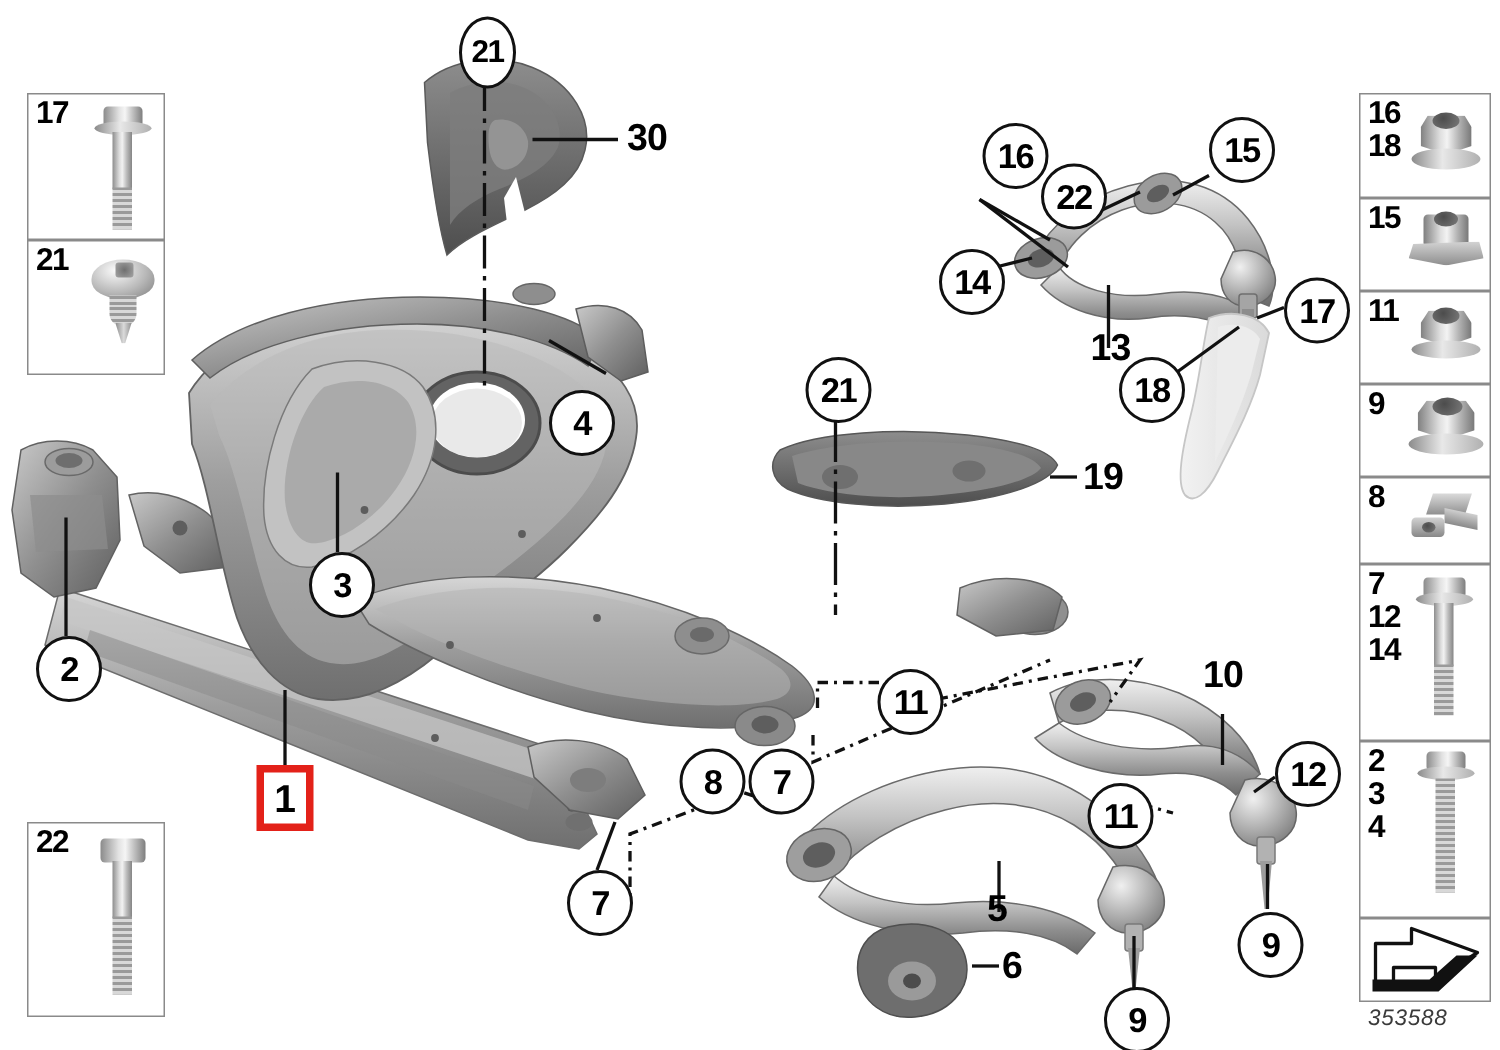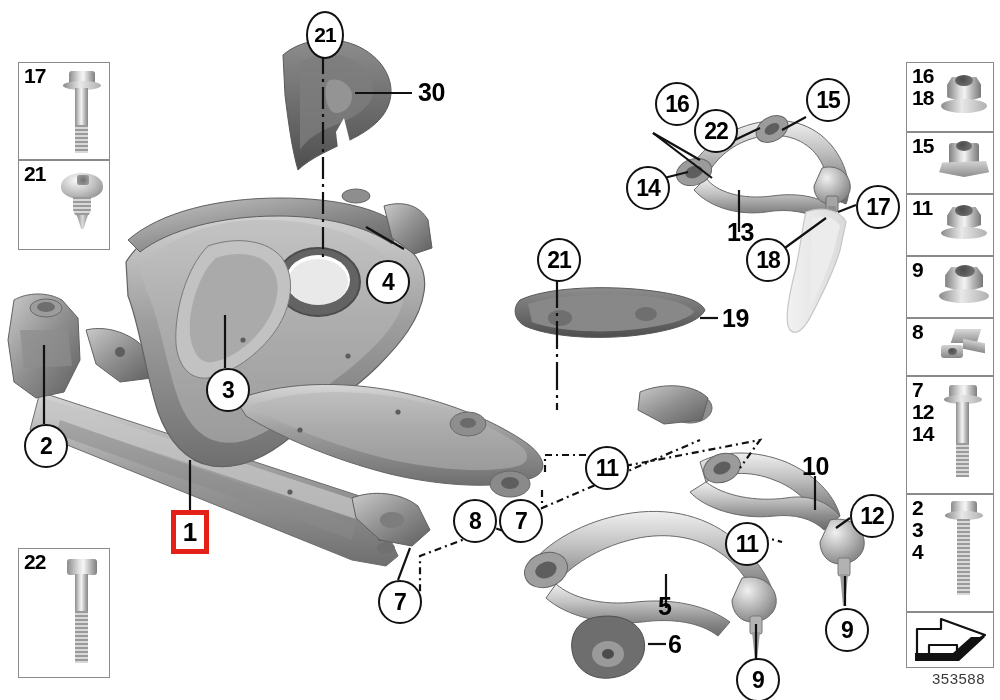--- a/index.html
+++ b/index.html
@@ -425,21 +425,21 @@
     </div>
   </div>
 
   <div class="part-box" style="left:906px;top:612px;width:88px;height:56px;">
     <svg viewBox="0 0 88 56" style="position:absolute;left:0;top:0;width:88px;height:56px;">
       <path d="M10,26 L10,16 L34,16 L34,6 L78,22 L50,40 L50,32 L22,32 L22,44 L10,44 Z" fill="#fff" stroke="#111" stroke-width="2.2" stroke-linejoin="round"></path>
       <path d="M8,40 L8,48 L52,48 L78,24 L64,24 L46,40 Z" fill="#111"></path>
     </svg>
   </div>
 
-  <div id="diag-no" style="left:932px;top:670px;">353588</div>
+  <div id="diag-no" style="left:912px;top:670px;font-style:italic;">353588</div>
 
   <div class="callout ellip" style="left:306px;top:11px;">
       <span>21</span>
     </div>
 
   <div class="callout plain" style="left:418px;top:78px;">
       <span>30</span>
     </div>
 
   <div class="callout circ" style="left:655px;top:82px;">
@@ -507,21 +507,21 @@
     </div>
 
   <div class="callout circ" style="left:378px;top:580px;">
       <span>7</span>
     </div>
 
   <div class="callout circ" style="left:725px;top:522px;">
       <span>11</span>
     </div>
 
-  <div class="callout plain" style="left:802px;top:452px;">
+  <div class="callout plain" style="left:802px;top:436px;">
       <span>10</span>
     </div>
 
   <div class="callout circ" style="left:850px;top:494px;">
       <span>12</span>
     </div>
 
   <div class="callout plain" style="left:658px;top:592px;">
       <span>5</span>
     </div>

